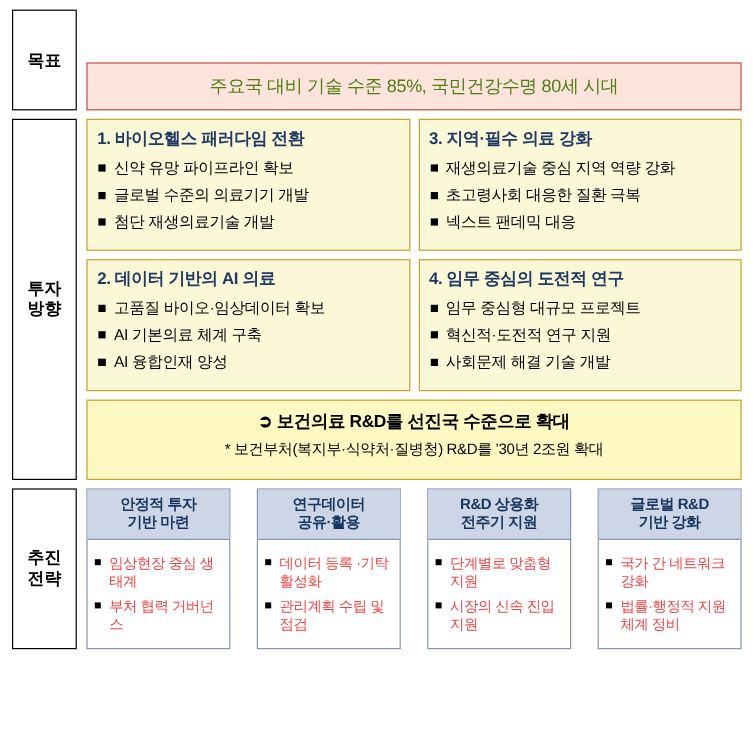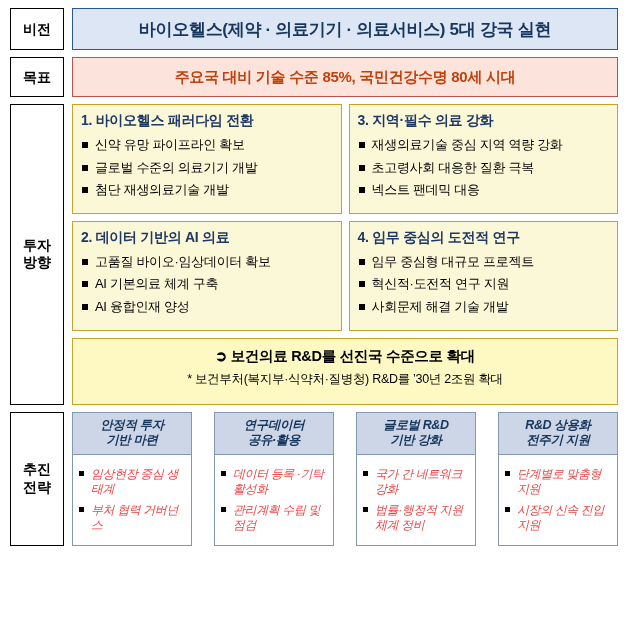--- a/index.html
+++ b/index.html
@@ -56,25 +56,26 @@
     letter-spacing: -0.3px;
   }
 
   .goal-box {
     flex: 1;
     border: 1.5px solid #c0504d;
     background: #fce4dc;
     display: flex;
     align-items: center;
     justify-content: center;
-    font-weight: bold;
+    font-weight: normal;
     font-size: 15px;
-    color: #c2410c;
+    color: #4d7c0f;
     height: 38px;
     letter-spacing: -0.3px;
+    margin-top: 44px;
   }
 
   
   .invest-row {
     display: flex;
     align-items: stretch;
     margin-bottom: 7px;
   }
   .invest-label {
     width: 52px;
@@ -177,21 +178,20 @@
     font-size: 14px;
     text-align: center;
     line-height: 1.25;
     margin-right: 8px;
   }
   .strategy-grid {
     flex: 1;
     display: grid;
     grid-template-columns: 1fr 1fr 1fr 1fr;
     gap: 22px;
-    font-style: italic;
   }
   .scol {
     border: 1.5px solid #8497b0;
     background: #ffffff;
     display: flex;
     flex-direction: column;
     box-sizing: border-box;
   }
   .scol-head {
     background: #ccd6e6;
@@ -230,24 +230,20 @@
     height: 5px;
     background: #000000;
     display: inline-block;
   }
 </style>
 </head>
 <body>
 
 <div id="page">
 
-  <div class="row">
-    <div class="side-label">비전</div>
-    <div class="vision-box">바이오헬스(제약 · 의료기기 · 의료서비스) 5대 강국 실현</div>
-  </div>
 
   <div class="row">
     <div class="side-label">목표</div>
     <div class="goal-box">주요국 대비 기술 수준 85%, 국민건강수명 80세 시대</div>
   </div>
 
   <div class="invest-row">
     <div class="invest-label">
       <div>
         <div>투자</div>
@@ -336,40 +332,40 @@
         <div class="scol-body">
           <ul>
             <li><span class="sq"></span><span>데이터 등록 ·기탁 활성화</span></li>
             <li><span class="sq"></span><span>관리계획 수립 및 점검</span></li>
           </ul>
         </div>
       </div>
 
       <div class="scol">
         <div class="scol-head">
+          <div>R&amp;D 상용화</div>
+          <div>전주기 지원</div>
+        </div>
+        <div class="scol-body">
+          <ul>
+            <li><span class="sq"></span><span>단계별로 맞춤형 지원</span></li>
+            <li><span class="sq"></span><span>시장의 신속 진입 지원</span></li>
+          </ul>
+        </div>
+      </div>
+
+      <div class="scol">
+        <div class="scol-head">
           <div>글로벌 R&amp;D</div>
           <div>기반 강화</div>
         </div>
         <div class="scol-body">
           <ul>
             <li><span class="sq"></span><span>국가 간 네트워크 강화</span></li>
             <li><span class="sq"></span><span>법률·행정적 지원체계 정비</span></li>
           </ul>
         </div>
       </div>
 
-      <div class="scol">
-        <div class="scol-head">
-          <div>R&amp;D 상용화</div>
-          <div>전주기 지원</div>
-        </div>
-        <div class="scol-body">
-          <ul>
-            <li><span class="sq"></span><span>단계별로 맞춤형 지원</span></li>
-            <li><span class="sq"></span><span>시장의 신속 진입 지원</span></li>
-          </ul>
-        </div>
-      </div>
-
     </div>
   </div>
 
 </div>
 
 </body></html>

